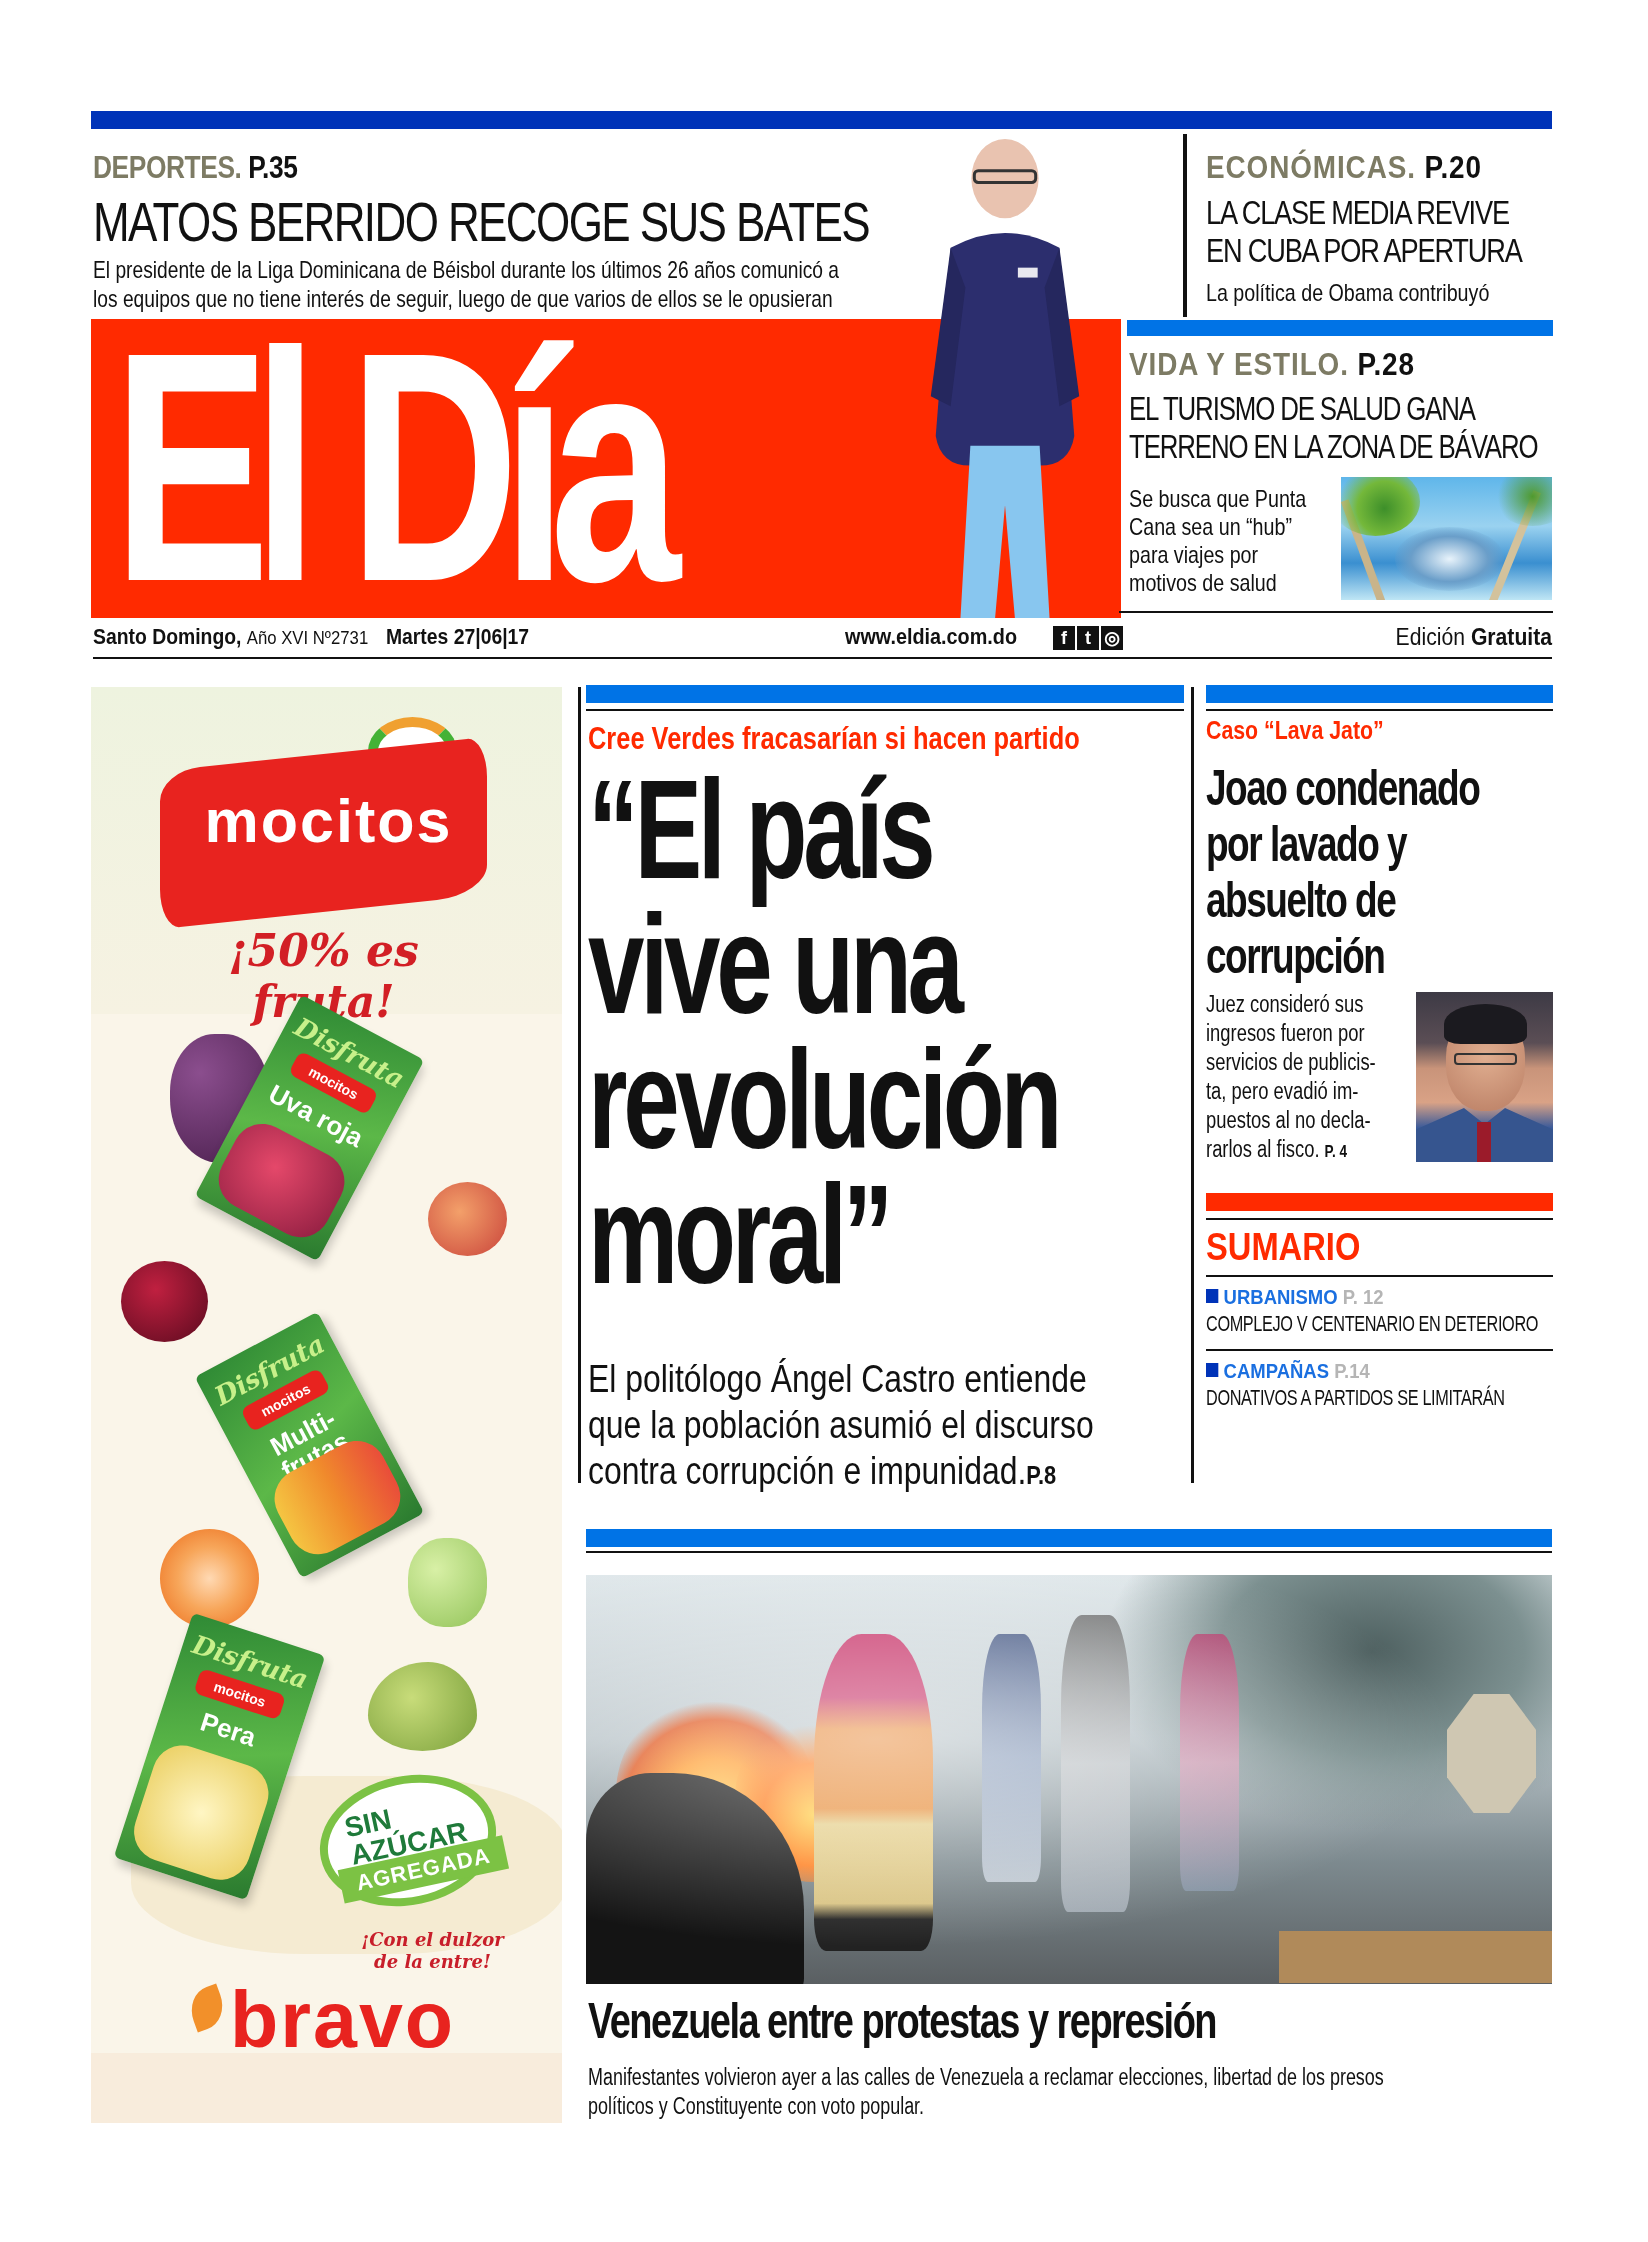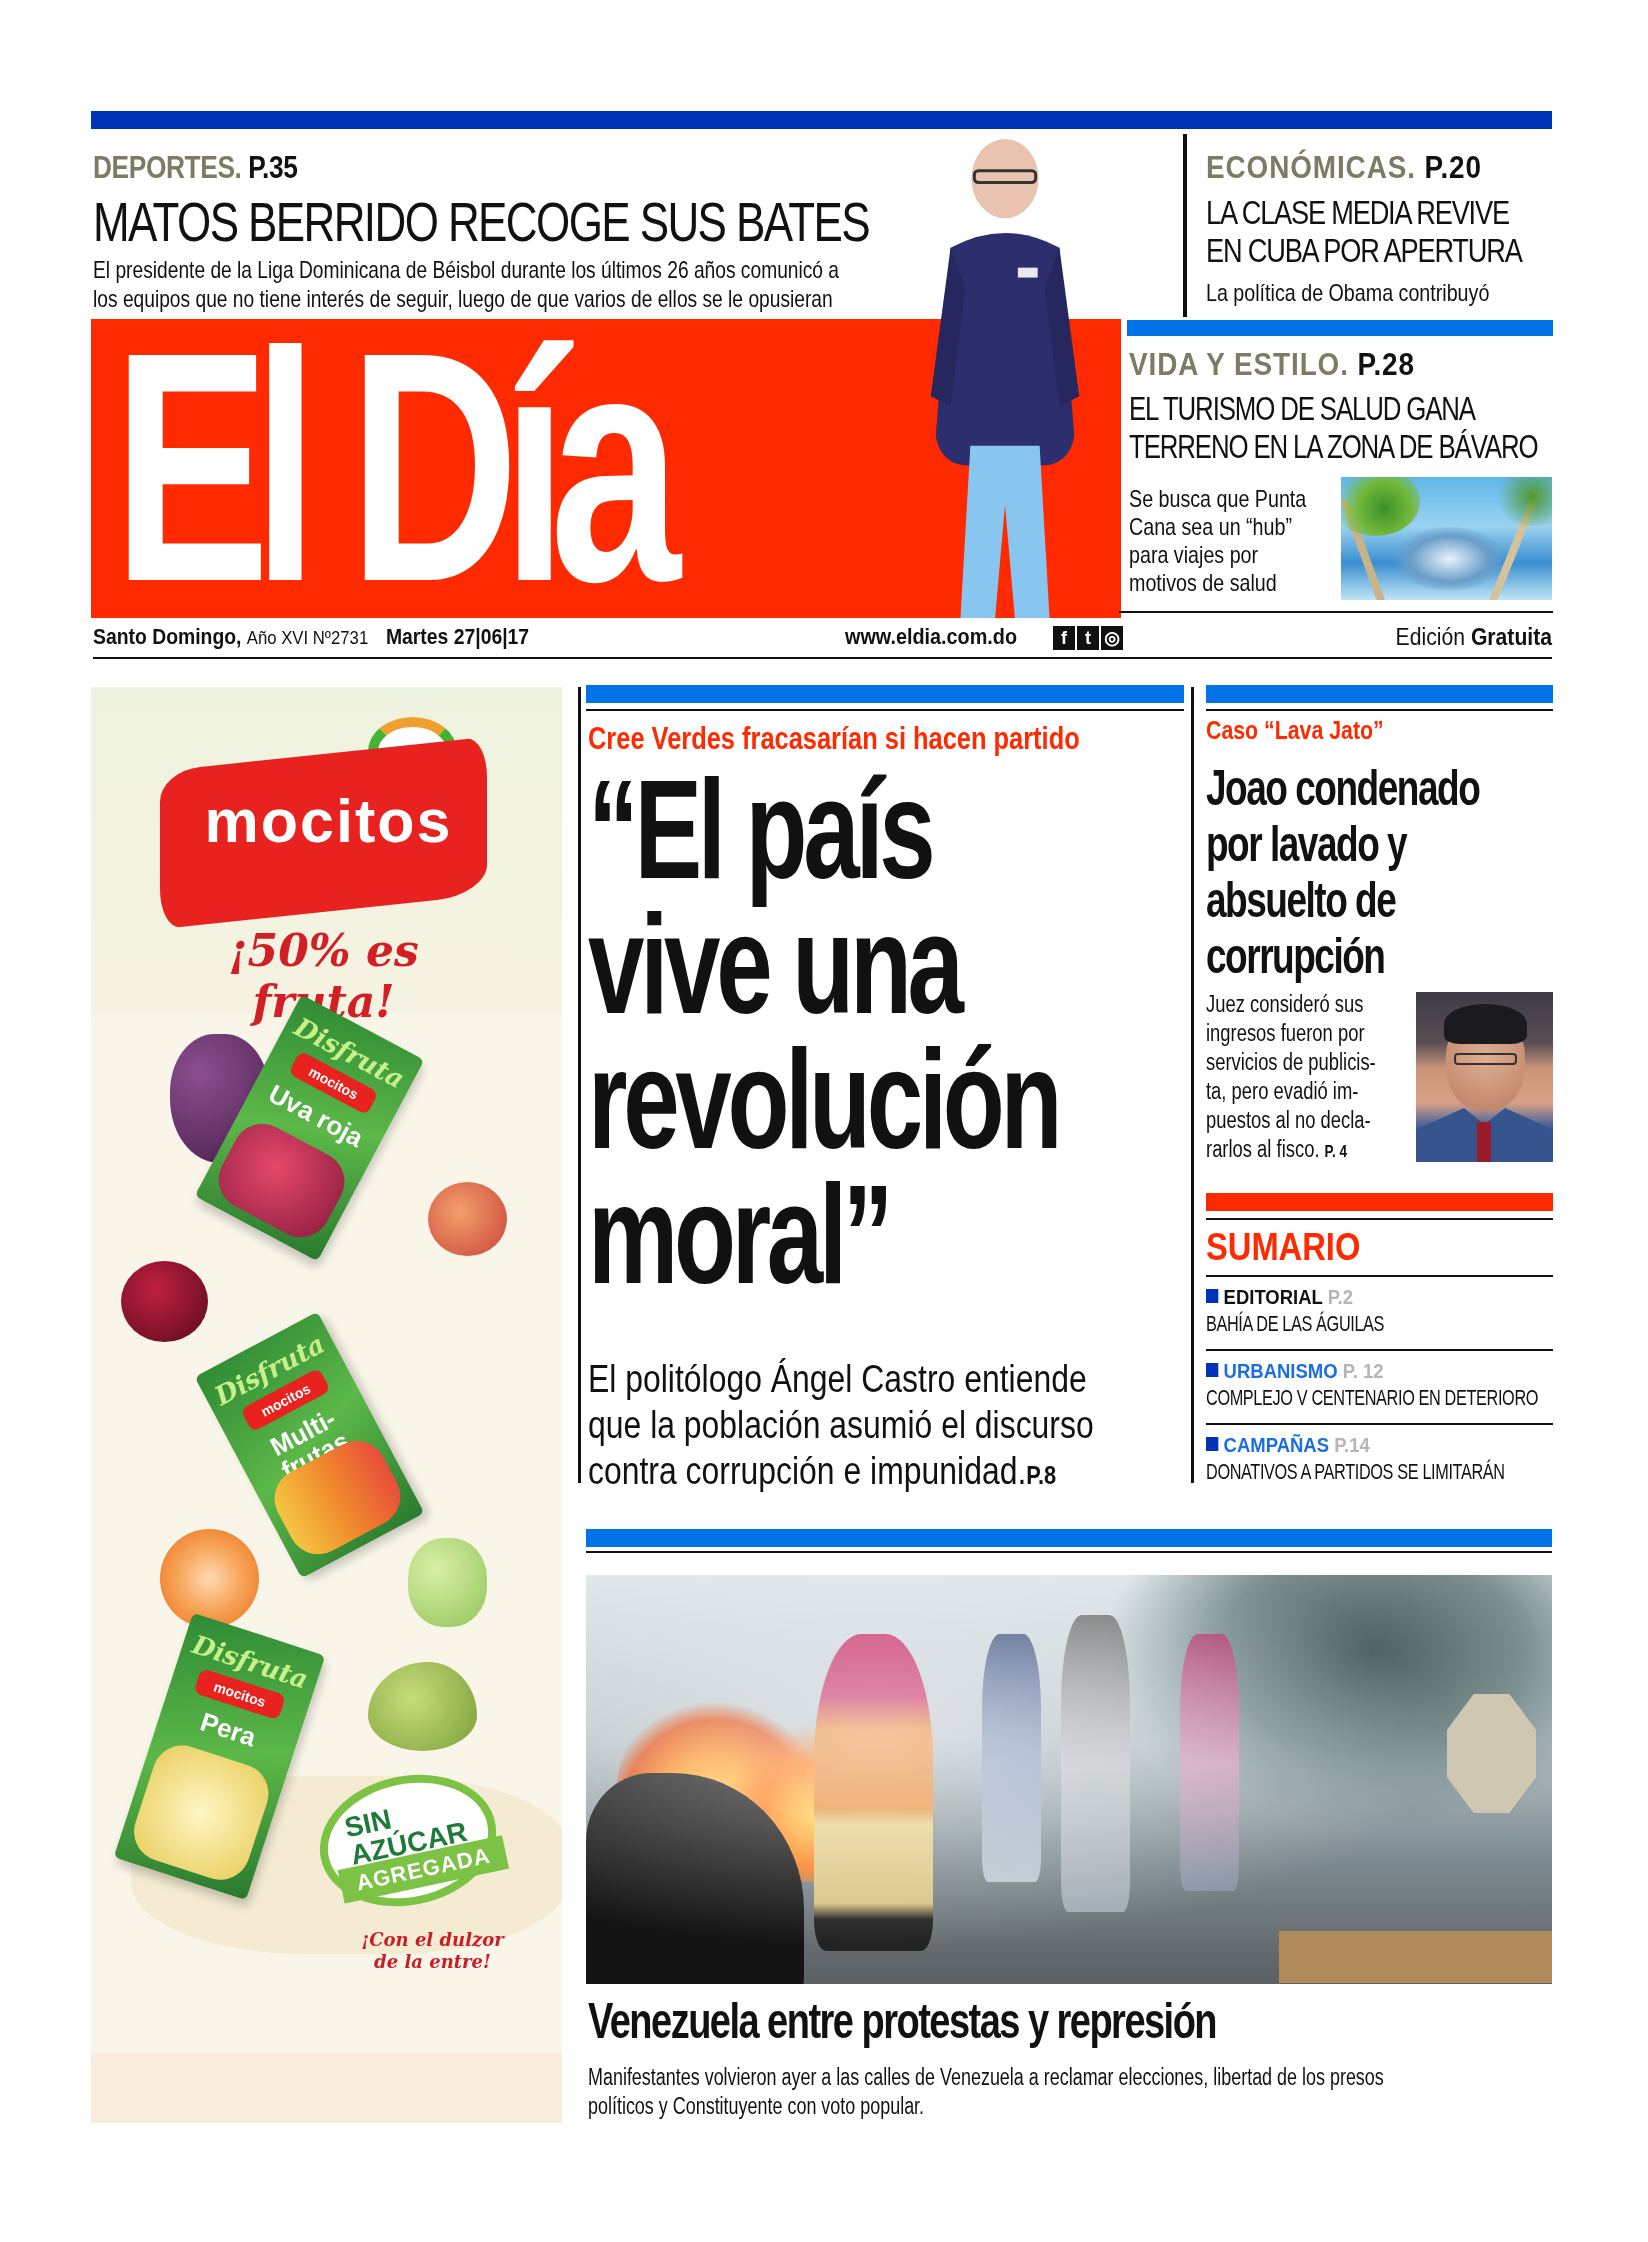--- a/index.html
+++ b/index.html
@@ -262,20 +262,21 @@
     <div class="moc">mocitos</div>
     <div class="flavor">Pera</div>
     <div class="fruitimg"></div>
   </div>
   <div class="fruit pear"></div>
   <div class="sin-badge">
     <div class="t1">SIN AZÚCAR</div>
     <div class="ribbon">AGREGADA</div>
   </div>
   <div class="sin-tag">¡Con el dulzor de la entre!</div>
+  <div class="bravo"><span class="leaf"></span><span>bravo</span></div>
 </div>
 
 <div class="abs vrule-mid"></div>
 <div class="abs lead-rule"></div>
 <div class="abs lead-hr"></div>
 <div class="abs lead-kicker">Cree Verdes fracasarían si hacen partido</div>
 <div class="abs lead-title">
   <span>“El país</span>
   <span>vive una</span>
   <span>revolución</span>
@@ -310,24 +311,20 @@
     <div class="tie"></div>
   <div class="face"></div>
     <div class="hair"></div>
     <div class="glasses"></div>
 </div>
 
 <div class="abs sum-rule"></div>
 <div class="abs sum-hr"></div>
 <div class="abs sum-title">SUMARIO</div>
 <div class="abs sum-list">
-  <div class="sum-item i0">
-    <div class="head"><span class="sq"></span><span class="lbl">EDITORIAL</span> <span class="pg">P.2</span></div>
-    <div class="sub">BAHÍA DE LAS ÁGUILAS</div>
-  </div>
   <div class="sum-item i1">
     <div class="head"><span class="sq"></span><span class="lbl">URBANISMO</span> <span class="pg">P. 12</span></div>
     <div class="sub">COMPLEJO V CENTENARIO EN DETERIORO</div>
   </div>
   <div class="sum-item i2">
     <div class="head"><span class="sq"></span><span class="lbl">CAMPAÑAS</span> <span class="pg">P.14</span></div>
     <div class="sub">DONATIVOS A PARTIDOS SE LIMITARÁN</div>
   </div>
 </div>
 

